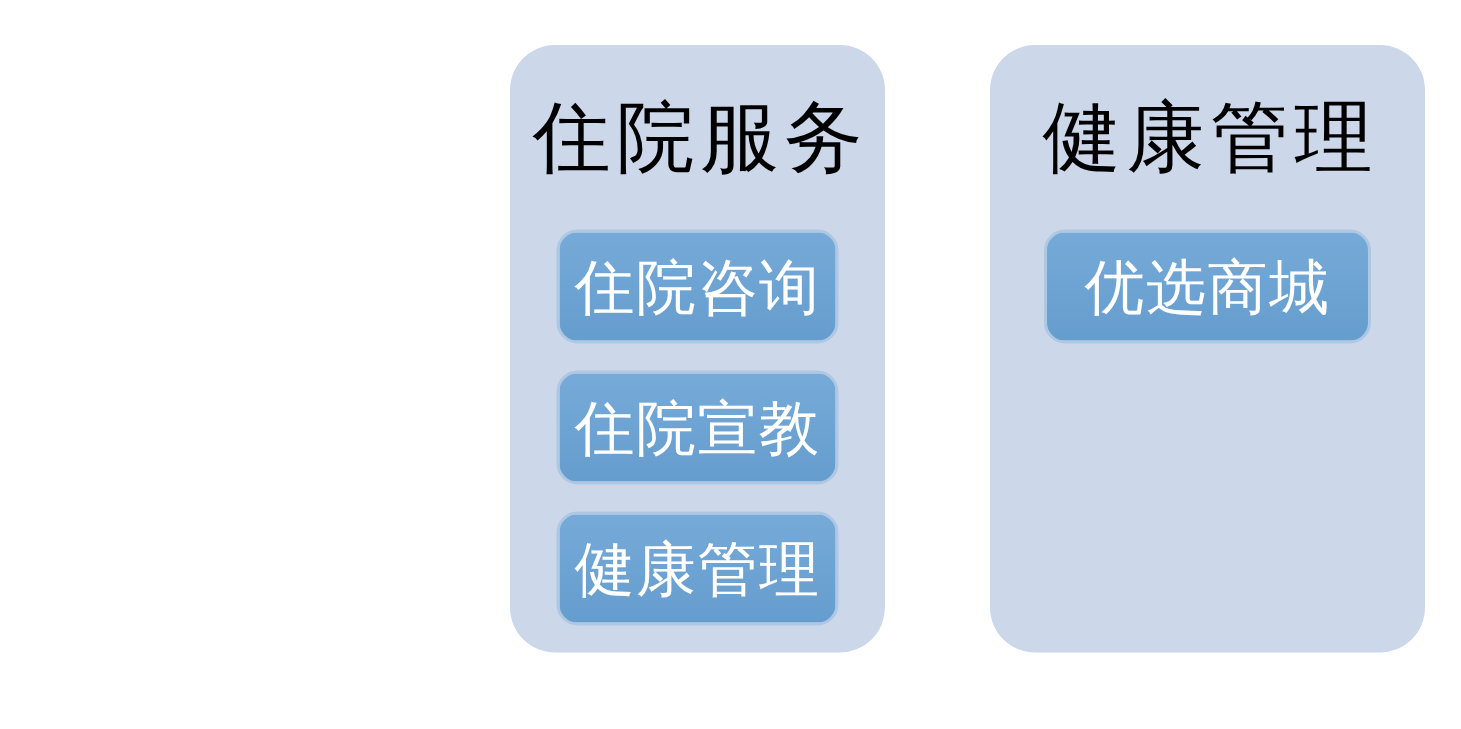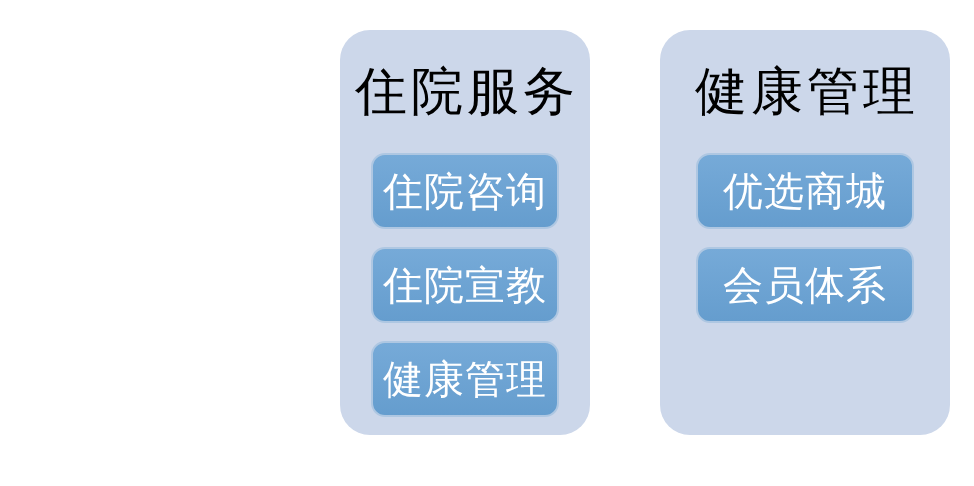--- a/index.html
+++ b/index.html
@@ -73,16 +73,15 @@
   <section class="panel panel-2">
     <h2 class="panel-title">住院服务</h2>
     <div class="service-button">住院咨询</div>
     <div class="service-button">住院宣教</div>
     <div class="service-button">健康管理</div>
   </section>
 
   <section class="panel panel-3">
     <h2 class="panel-title">健康管理</h2>
     <div class="service-button">优选商城</div>
-    <div class="service-button">会员体系</div>
   </section>
 
 </div>
 
 </body></html>

